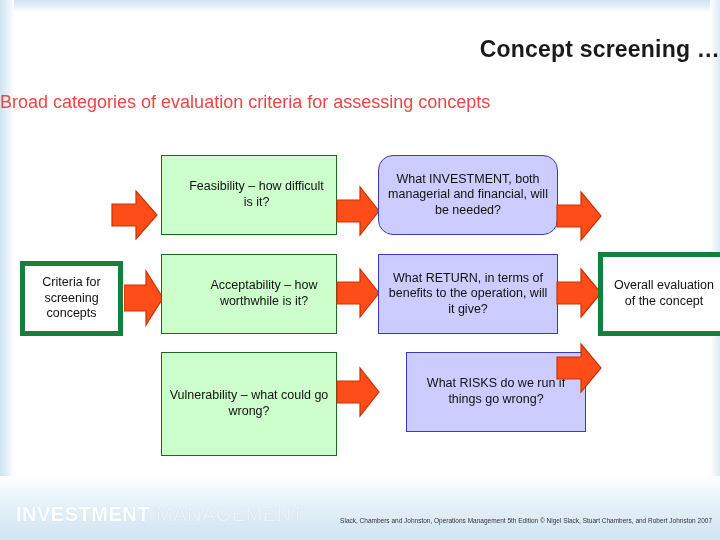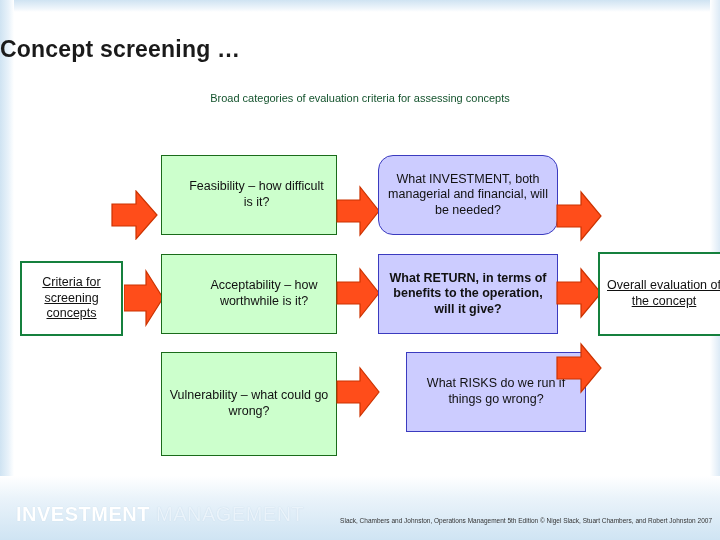--- a/index.html
+++ b/index.html
@@ -28,43 +28,42 @@
     position:absolute; left:0; bottom:0; width:720px; height:64px;
     background:linear-gradient(to bottom,#ffffff 0%, #eaf3fa 35%, #cfe4f3 100%);
   }
   .edge-right {
     position:absolute; right:0; top:0; width:10px; height:540px;
     background:linear-gradient(to left,#dceaf6 0%, #ffffff 100%);
   }
 
   .title {
     position:absolute; left:0; top:36px; width:720px;
-    text-align:left;
+    text-align:right;
     font-size:23px; font-weight:bold; color:#1a1a1a;
     letter-spacing:0.2px;
   }
   .subtitle {
     position:absolute; left:0; top:92px; width:720px;
-    text-align:center;
-    font-size:11px; color:#14532d;
+    font-size:18px; color:#ef4444;
   }
 
   .box {
     position:absolute;
     box-sizing:border-box;
     display:flex; align-items:center; justify-content:center;
     text-align:center;
     font-size:12.5px;
     line-height:1.25;
     color:#111111;
     padding:4px 6px;
   }
   .box-green { background:#ccffcc; border:1.5px solid #1a6b1a; }
   .box-violet{ background:#ccccff; border:1.5px solid #3b3bbf; }
-  .box-plain { background:#ffffff; border:2px solid #15803d;text-decoration:underline; }
+  .box-plain { background:#ffffff; border:5px solid #15803d; }
 
   
   .arrow { position:absolute; }
   .arrow svg { display:block; }
 
   
   .footer-logo {
     position:absolute; left:16px; bottom:14px;
     font-size:20px; letter-spacing:0.5px;
     color:#ffffff;
@@ -124,21 +123,21 @@
   </div>
 
   <div class="arrow" style="left:336px; top:366px; width:44px; height:52px;">
     <svg width="44" height="52" viewBox="0 0 44 52">
       <polygon points="1,15 24,15 24,2 43,26 24,50 24,37 1,37" fill="#ff4d1a" stroke="#cc3300" stroke-width="1.2"></polygon>
     </svg>
   </div>
 
   <div class="box box-violet" style="left:378px; top:155px; width:180px; height:80px;border-radius:15px;">What INVESTMENT, both managerial and financial, will be needed?</div>
 
-  <div class="box box-violet" style="left:378px; top:254px; width:180px; height:80px;font-weight:bold;">What RETURN, in terms of benefits to the operation, will it give?</div>
+  <div class="box box-violet" style="left:378px; top:254px; width:180px; height:80px;">What RETURN, in terms of benefits to the operation, will it give?</div>
 
   <div class="box box-violet" style="left:378px; top:352px; width:180px; height:80px;margin-left:28px;">What RISKS do we run if things go wrong?</div>
 
   <div class="arrow" style="left:556px; top:190px; width:46px; height:52px;">
     <svg width="46" height="52" viewBox="0 0 46 52">
       <polygon points="1,15 25,15 25,2 45,26 25,50 25,37 1,37" fill="#ff4d1a" stroke="#cc3300" stroke-width="1.2"></polygon>
     </svg>
   </div>
 
   <div class="arrow" style="left:556px; top:267px; width:46px; height:52px;">

